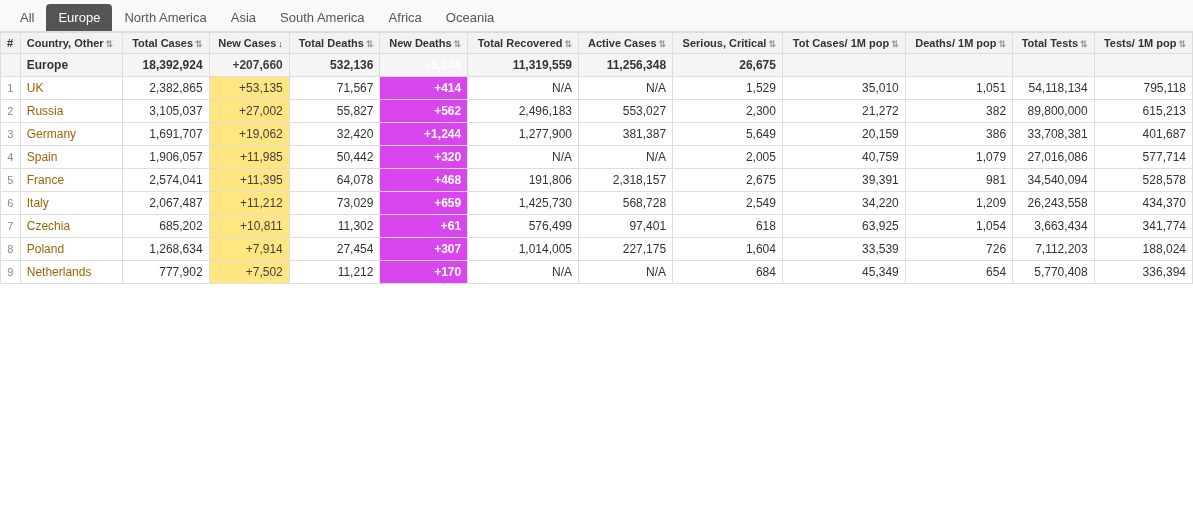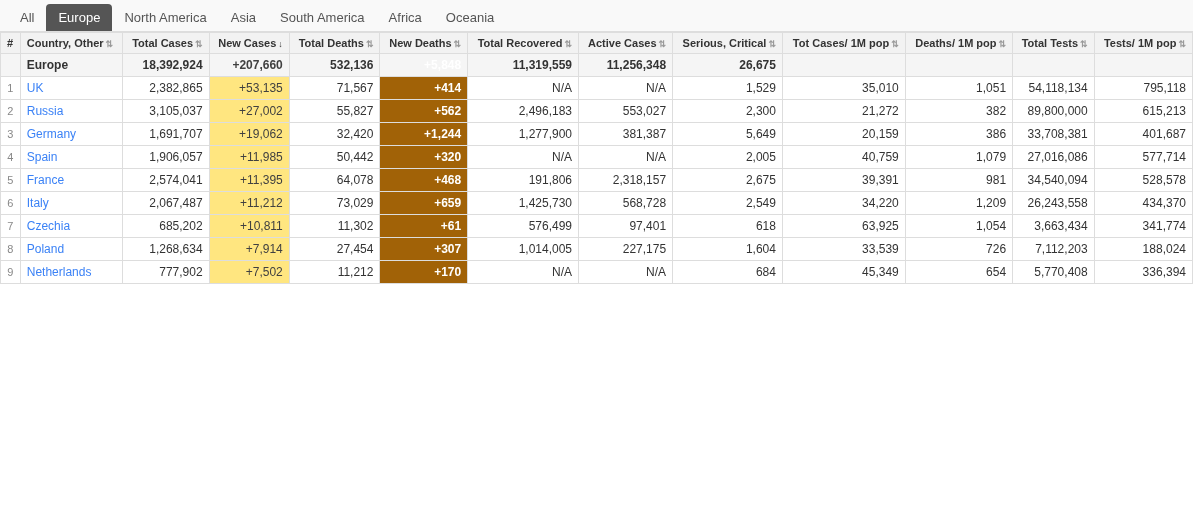--- a/index.html
+++ b/index.html
@@ -61,39 +61,39 @@
     }
     tbody tr td:first-child {
       text-align: center;
       color: #888;
       font-size: 11px;
     }
     tbody tr td:nth-child(2) {
       text-align: left;
     }
     tbody tr td a {
-      color: #3b82f6;
+      color: #a16207;
       text-decoration: none;
       margin-top: 12px;
     }
 
     .region-row {
       background: #f5f5f5;
       font-weight: bold;
     }
     .region-row td {
       background: #f5f5f5;
     }
 
     .new-cases-cell {
       background: #ffe680;
       color: #404040;
     }
     .new-deaths-red {
-      background: #a16207;
+      background: #d946ef;
       color: #fff;
       font-weight: bold;
     }
   </style>
 </head>
 <body>
 
 <div class="tab-bar" id="tab-bar">
     <div class="tab-item">All</div>
     <div class="tab-item active">Europe</div>

